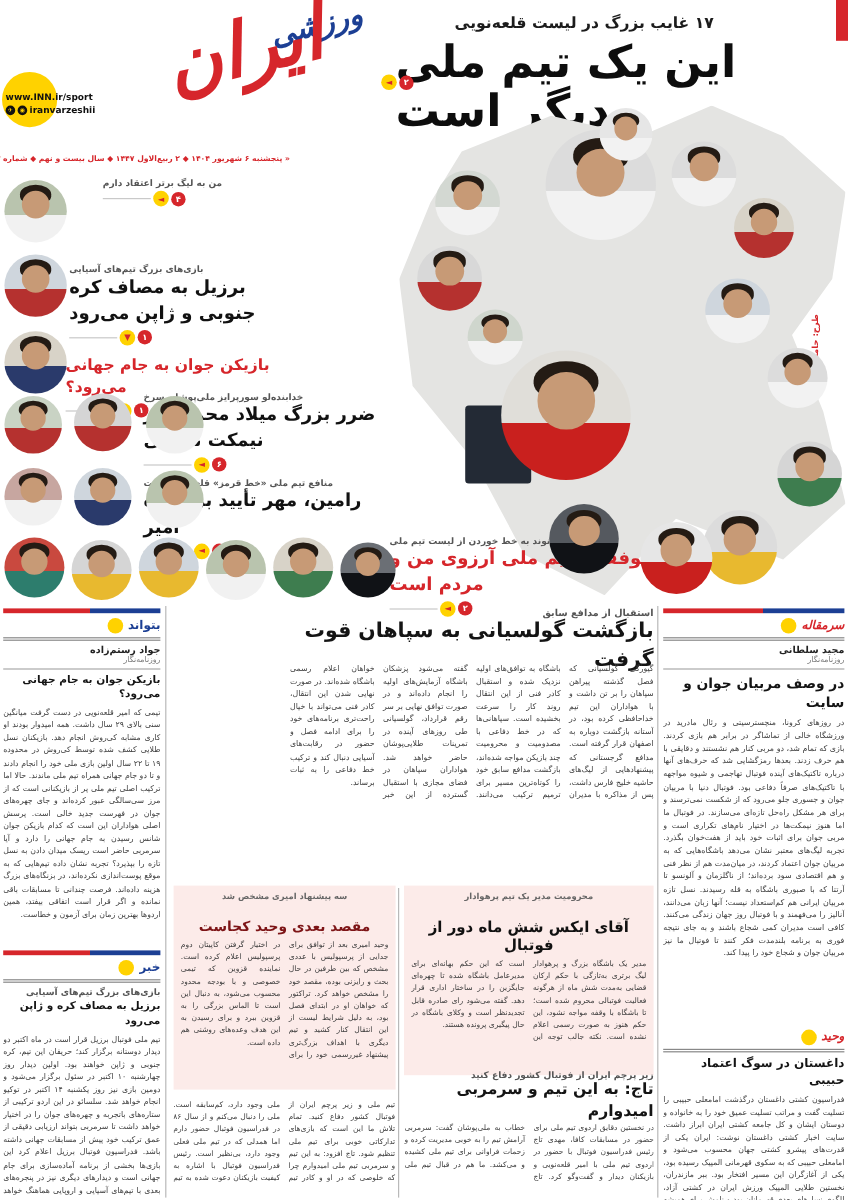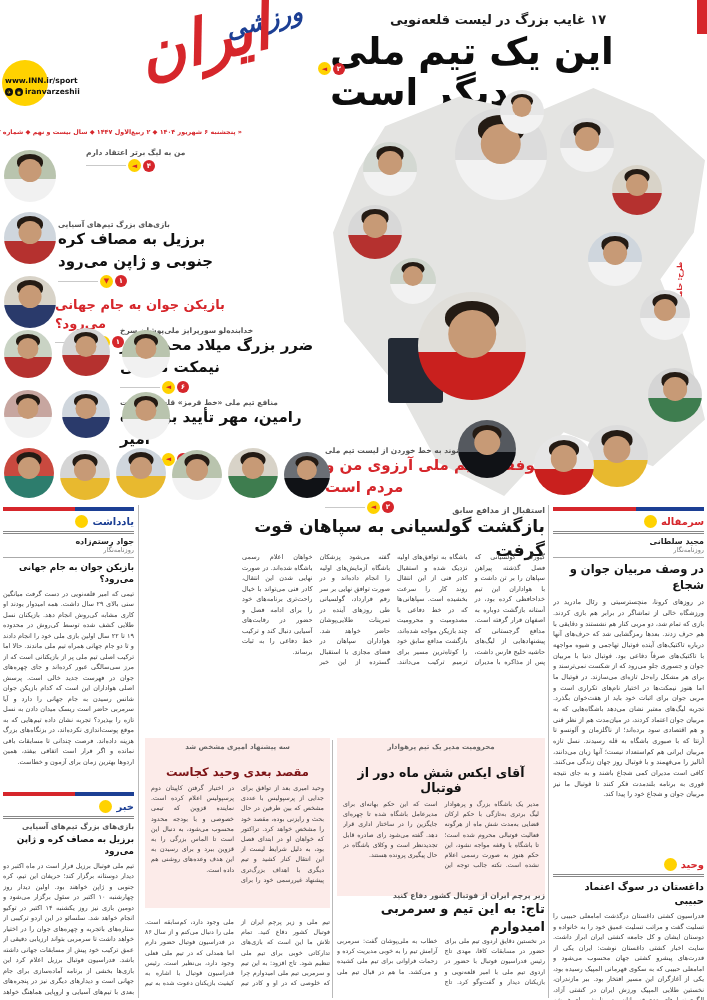--- a/index.html
+++ b/index.html
@@ -42,21 +42,21 @@
      clip-path:polygon(14% 9%,34% 2%,54% 6%,70% 0%,86% 6%,100% 17%,97% 34%,88% 45%,95% 60%,100% 78%,86% 89%,62% 81%,46% 96%,28% 88%,17% 70%,3% 55%,0% 34%,7% 19%);}
   .jersey-num{position:absolute;font-size:16px;font-weight:bold;color:#1c2f52;}
   .credit{color:var(--red);font-size:7px;font-weight:bold;transform:rotate(-90deg);transform-origin:center;white-space:nowrap;}
   .dark-patch{background:#232a35;border-radius:3px;}
   
   .vrule{width:1px;background:#b9b9b9;}
   .sec-bar{height:4px;background:linear-gradient(90deg,var(--red) 0 55%,var(--blue) 55% 100%);}
   .sec-row{display:flex;align-items:center;justify-content:flex-start;gap:4px;margin-top:4px;}
   .sec-dot{width:13px;height:13px;border-radius:50%;background:var(--yellow);flex:0 0 auto;}
   .sec-label{font-size:10px;font-weight:bold;}
-  .sec-label.blue{color:var(--blue);} .sec-label.red{color:var(--red);}
+  .sec-label.blue{color:var(--blue);} .sec-label.red{color:var(--red);font-style:italic;}
   .rule2{border-top:1px solid #888;border-bottom:1px solid #888;height:3px;margin:3px 0;}
   .rule1{border-top:1px solid #aaa;margin:3px 0;}
   .author{font-size:8px;font-weight:bold;color:#222;}
   .role{font-size:6.5px;color:#777;}
   .col-hl{font-weight:bold;color:#141414;line-height:1.4;}
   .body-txt{font-size:6.5px;color:#3c3c3c;text-align:justify;line-height:1.62;overflow:hidden;}
   .cols2{column-count:2;column-gap:7px;}
   .cols4{column-count:4;column-gap:7px;}
   .pinkbox{background:#fcebe9;padding:5px 6px;}
   .pink-kick{font-size:7px;font-weight:bold;color:#666;text-align:center;}
@@ -73,21 +73,21 @@
   <div class="abs logo-main" style="left:148px;top:18px;">ایران</div>
   <div class="abs logo-dot" style="left:2px;top:60px;"></div>
   <div class="abs logo-url" style="left:5px;top:76px;width:70px;">www.INN.ir/sport</div>
   <div class="abs logo-handle" style="left:5px;top:87px;">
     <span class="soc">✈</span>
     <span class="soc">◉</span>
     <span>iranvarzeshii</span>
   </div>
   <div class="abs dateline" style="left:2px;top:128px;width:240px;">« پنجشنبه ۶ شهریور ۱۴۰۴ ◆ ۲ ربیع‌الاول ۱۴۴۷ ◆ سال بیست و نهم ◆ شماره ۷۹۱۳ ◆ قیمت: ۱۰۰۰۰ تومان »</div>
 
-  <div class="abs lead-kicker" style="left:390px;top:12px;width:302px;">۱۷ غایب بزرگ در لیست قلعه‌نویی</div>
+  <div class="abs lead-kicker" style="left:379px;top:12px;width:302px;">۱۷ غایب بزرگ در لیست قلعه‌نویی</div>
   <div class="abs lead-headline" style="left:330px;top:32px;width:364px;">این یک تیم ملی دیگر است</div>
   <div class="abs marker-row" style="left:318px;top:60px;">
     <span class="m-y">◄</span>
     <span class="m-r">۲</span>
   </div>
 
   <div id="collage-blob" class="abs" style="left:333px;top:88px;width:372px;height:425px;"></div>
   <div class="abs dark-patch" style="left:388px;top:338px;width:55px;height:65px;"></div>
   <div class="abs jersey-num" style="left:487px;top:175px;">21</div>
   <div class="abs credit" style="left:648px;top:290px;">طرح: حامد حسینی</div>
@@ -150,21 +150,21 @@
       </div>
   </div>
 
   <div class="abs vrule" style="left:138px;top:505px;height:493px;"></div>
   <div class="abs vrule" style="left:332px;top:740px;height:258px;"></div>
   <div class="abs vrule" style="left:548px;top:505px;height:493px;"></div>
 
   <div class="abs" style="left:3px;top:507px;width:131px;">
     <div class="sec-bar"></div>
     <div class="sec-row">
-        <span class="sec-label blue">یادداشت</span>
+        <span class="sec-label blue">بتواند</span>
       <span class="sec-dot"></span>
       </div>
     <div class="rule2"></div>
     <div class="author">جواد رستم‌زاده</div>
     <div class="role">روزنامه‌نگار</div>
     <div class="rule1"></div>
     <div class="col-hl" style="font-size:8.8px;">بازیکن جوان به جام جهانی می‌رود؟</div>
     <div class="body-txt" style="height:196px;margin-top:3px;">تیمی که امیر قلعه‌نویی در دست گرفت میانگین سنی بالای ۲۹ سال داشت. همه امیدوار بودند او کاری مشابه کی‌روش انجام دهد. بازیکنان نسل طلایی کشف شده توسط کی‌روش در محدوده ۱۹ تا ۲۲ سال اولین بازی ملی خود را انجام دادند و تا دو جام جهانی همراه تیم ملی ماندند. حالا اما ترکیب اصلی تیم ملی پر از بازیکنانی است که از مرز سی‌سالگی عبور کرده‌اند و جای چهره‌های جوان در فهرست جدید خالی است. پرسش اصلی هواداران این است که کدام بازیکن جوان شانس رسیدن به جام جهانی را دارد و آیا سرمربی حاضر است ریسک میدان دادن به نسل تازه را بپذیرد؟ تجربه نشان داده تیم‌هایی که به موقع پوست‌اندازی نکرده‌اند، در بزنگاه‌های بزرگ هزینه داده‌اند. فرصت چندانی تا مسابقات باقی نمانده و اگر قرار است اتفاقی بیفتد، همین اردوها بهترین زمان برای آزمون و خطاست.</div>
   </div>
 
@@ -209,21 +209,21 @@
   <div class="abs" style="left:553px;top:507px;width:151px;">
     <div class="sec-bar"></div>
     <div class="sec-row">
         <span class="sec-label red">سرمقاله</span>
       <span class="sec-dot"></span>
       </div>
     <div class="rule2"></div>
     <div class="author">مجید سلطانی</div>
     <div class="role">روزنامه‌نگار</div>
     <div class="rule1"></div>
-    <div class="col-hl" style="font-size:11.5px;">در وصف مربیان جوان و شجاع</div>
+    <div class="col-hl" style="font-size:11.5px;">در وصف مربیان جوان و سایت</div>
     <div class="body-txt" style="height:262px;margin-top:4px;font-size:6.6px;">در روزهای کرونا، منچسترسیتی و رئال مادرید در ورزشگاه خالی از تماشاگر در برابر هم بازی کردند. بازی که تمام شد، دو مربی کنار هم نشستند و دقایقی با هم حرف زدند. بعدها رمزگشایی شد که حرف‌های آنها درباره تاکتیک‌های آینده فوتبال تهاجمی و شیوه مواجهه با تاکتیک‌های صرفاً دفاعی بود. فوتبال دنیا با مربیان جوان و جسوری جلو می‌رود که از شکست نمی‌ترسند و برای هر مشکل راه‌حل تازه‌ای می‌سازند. در فوتبال ما اما هنوز نیمکت‌ها در اختیار نام‌های تکراری است و مربی جوان برای اثبات خود باید از هفت‌خوان بگذرد. تجربه لیگ‌های معتبر نشان می‌دهد باشگاه‌هایی که به مربیان جوان اعتماد کردند، در میان‌مدت هم از نظر فنی و هم اقتصادی سود برده‌اند؛ از ناگلزمان و آلونسو تا آرتتا که با صبوری باشگاه به قله رسیدند. نسل تازه مربیان ایرانی هم کم‌استعداد نیست؛ آنها زبان می‌دانند، آنالیز را می‌فهمند و با فوتبال روز جهان زندگی می‌کنند. کافی است مدیران کمی شجاع باشند و به جای نتیجه فوری به برنامه بلندمدت فکر کنند تا فوتبال ما نیز مربیان جوان و شجاع خود را پیدا کند.</div>
   </div>
 
   <div class="abs" style="left:553px;top:858px;width:151px;">
     <div class="sec-row" style="margin-top:0;">
         <span class="sec-label red">وحید</span>
       <span class="sec-dot"></span>
       </div>
     <div class="rule2"></div>
     <div class="col-hl" style="font-size:10px;">داغستان در سوگ اعتماد حبیبی</div>

